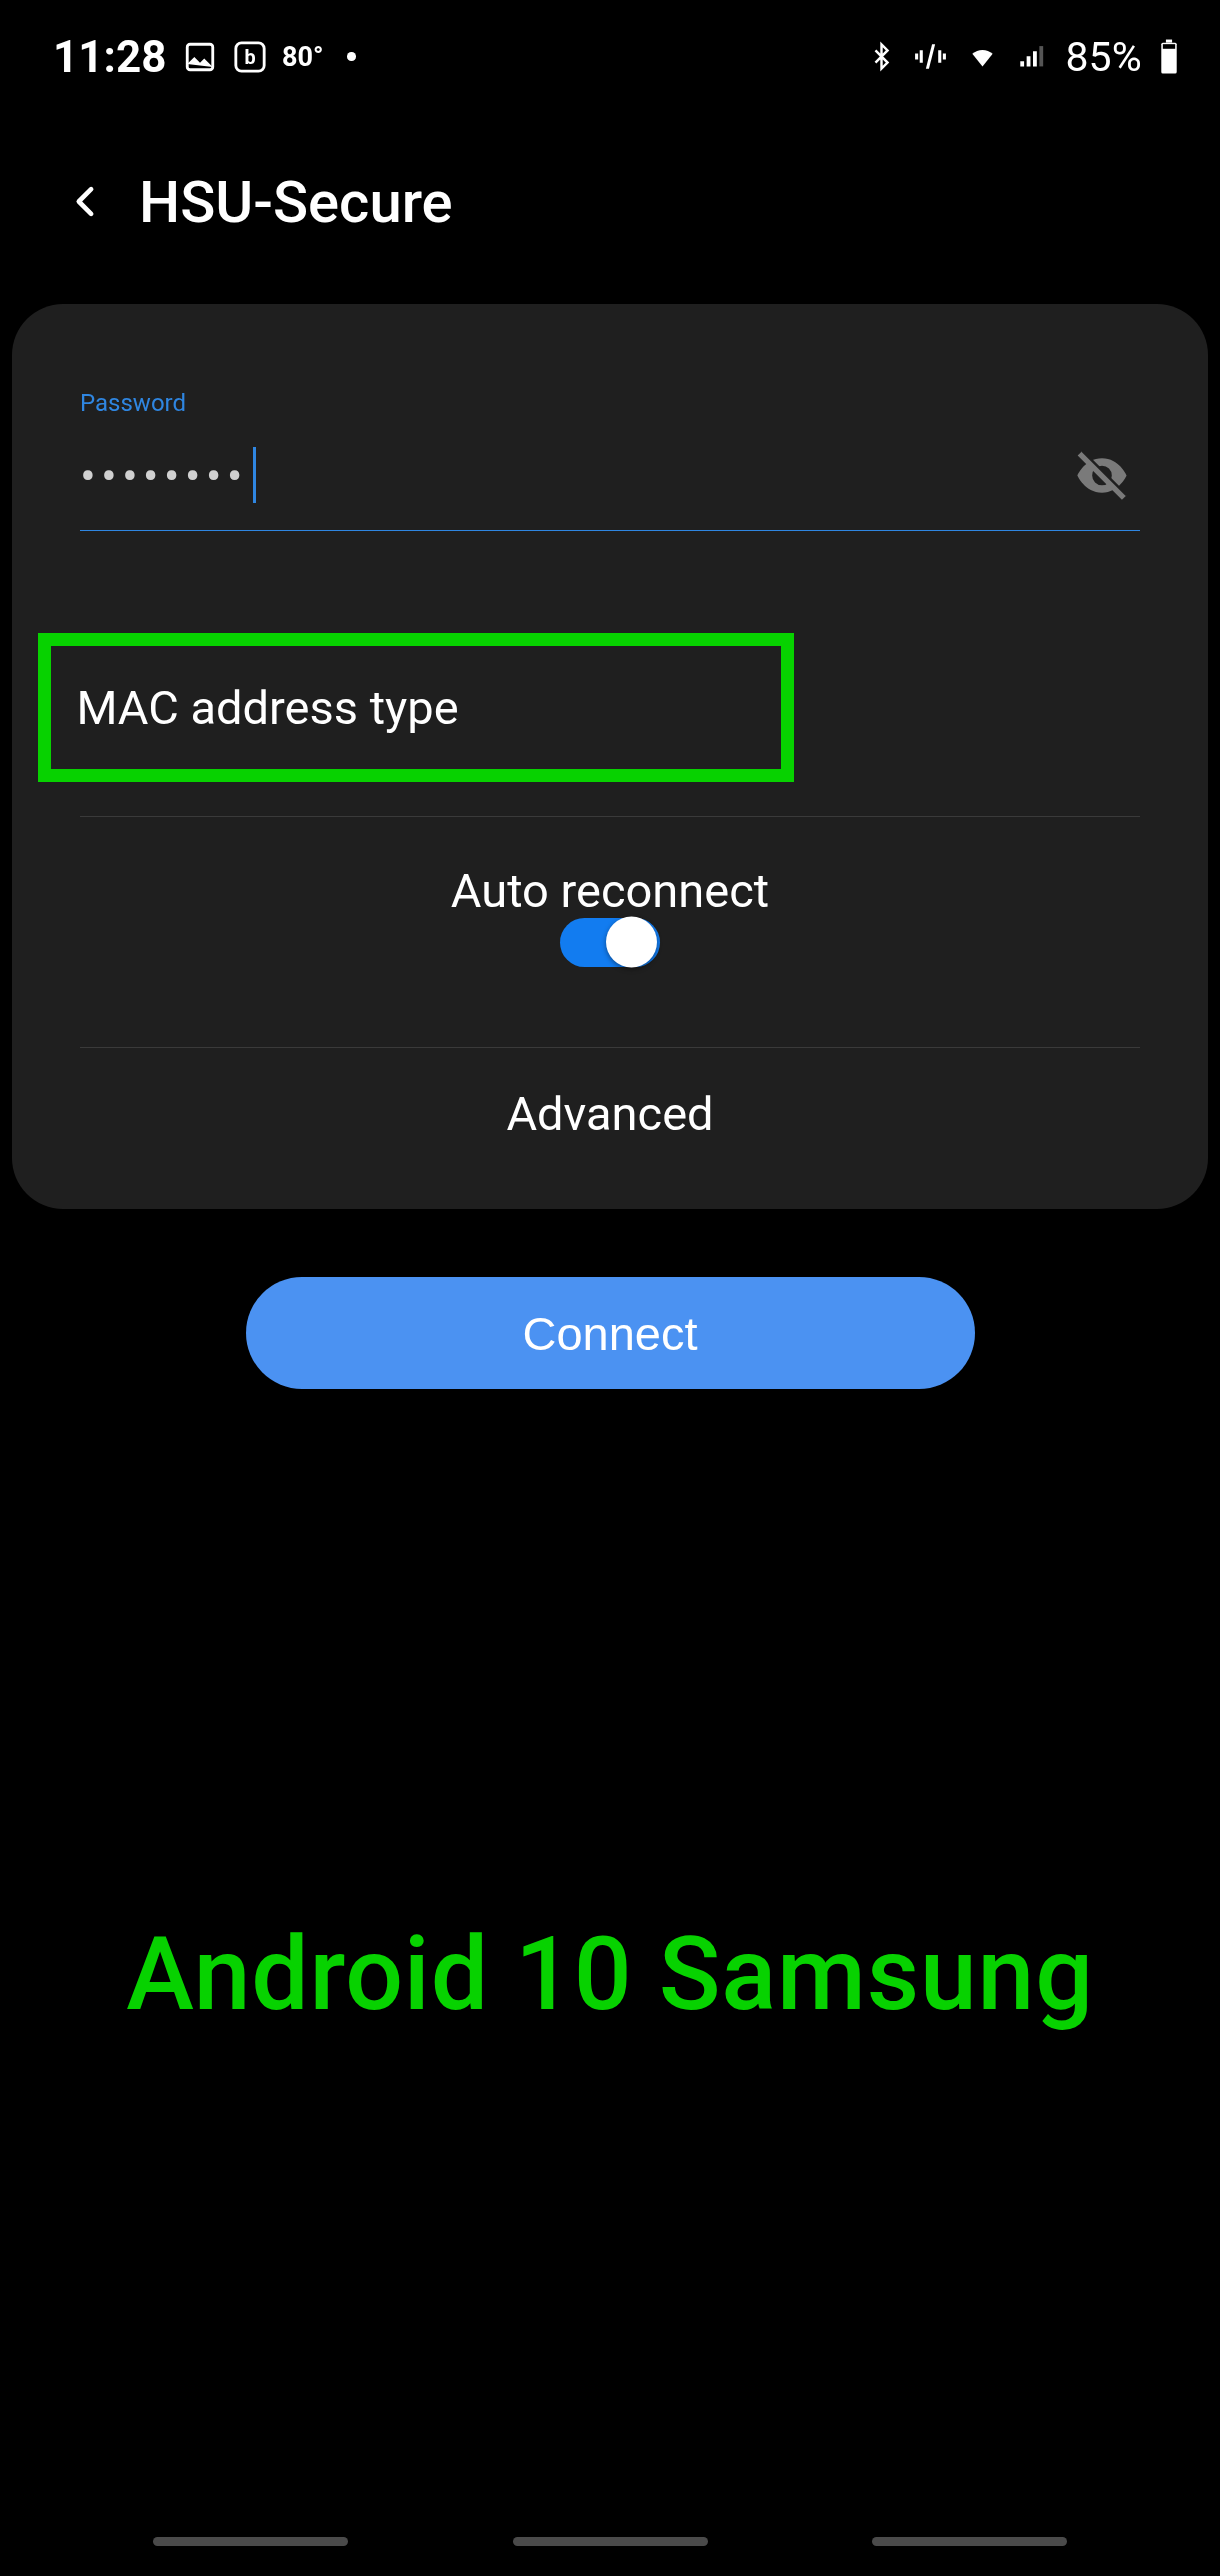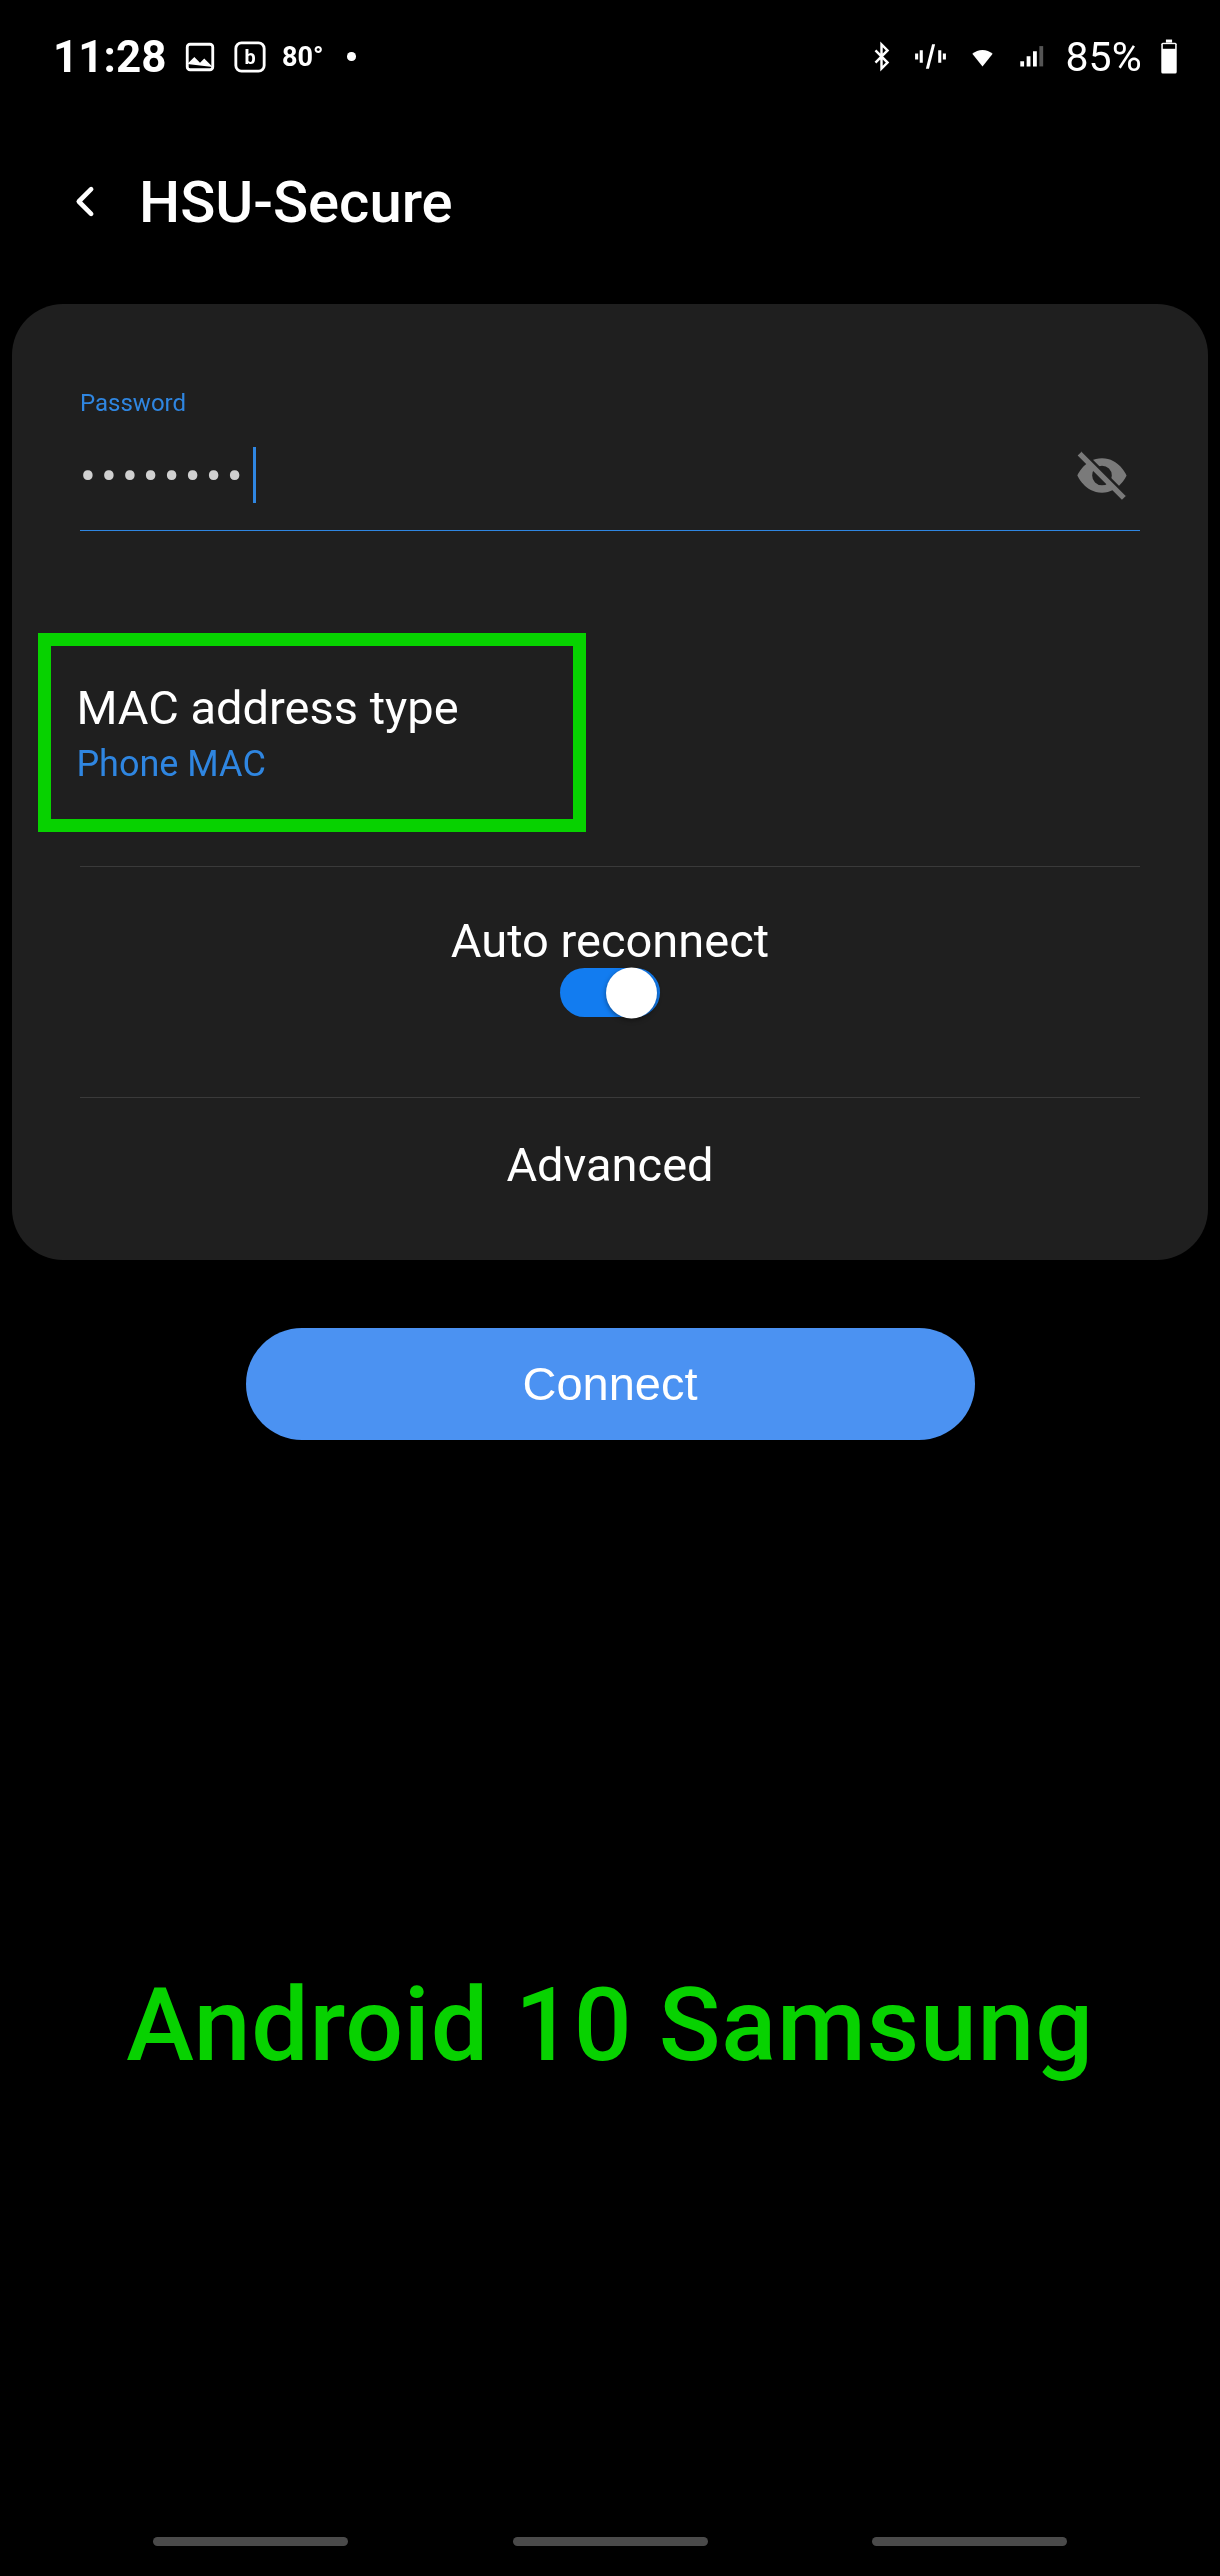--- a/index.html
+++ b/index.html
@@ -116,21 +116,21 @@
     background: #2f86e1;
     margin-left: 1.7px;
   }
   .eye-icon svg { display: block; }
 
   .highlight-box {
     border: 13.6px solid #07d200;
     padding: 34px 25.4px;
     margin-left: -42px;
     margin-right: auto;
-    width: 548px;
+    width: 756px;
     box-sizing: border-box;
     position: relative;
   }
   .setting-title {
     font-size: 47px;
     color: #fff;
     font-weight: 400;
   }
   .setting-sub {
     font-size: 36px;
@@ -292,21 +292,20 @@
             <path d="M12 5c-7 0-10 7-10 7s3 7 10 7 10-7 10-7-3-7-10-7zm0 11a4 4 0 110-8 4 4 0 010 8z"></path>
             <line x1="3" y1="3" x2="21" y2="21" stroke="#7a7a7a" stroke-width="2.5"></line>
             <line x1="3" y1="3" x2="21" y2="21" stroke="#1f1f1f" stroke-width="1" transform="translate(1,-1)"></line>
           </svg>
       </span>
     </div>
   </div>
 
   <div class="highlight-box">
     <div class="setting-title">MAC address type</div>
-    <div class="setting-sub">Phone MAC</div>
   </div>
 
   <div class="divider"></div>
 
   <div class="row">
     <span class="setting-title">Auto reconnect</span>
     <div class="switch">
       <div class="knob"></div>
     </div>
   </div>

